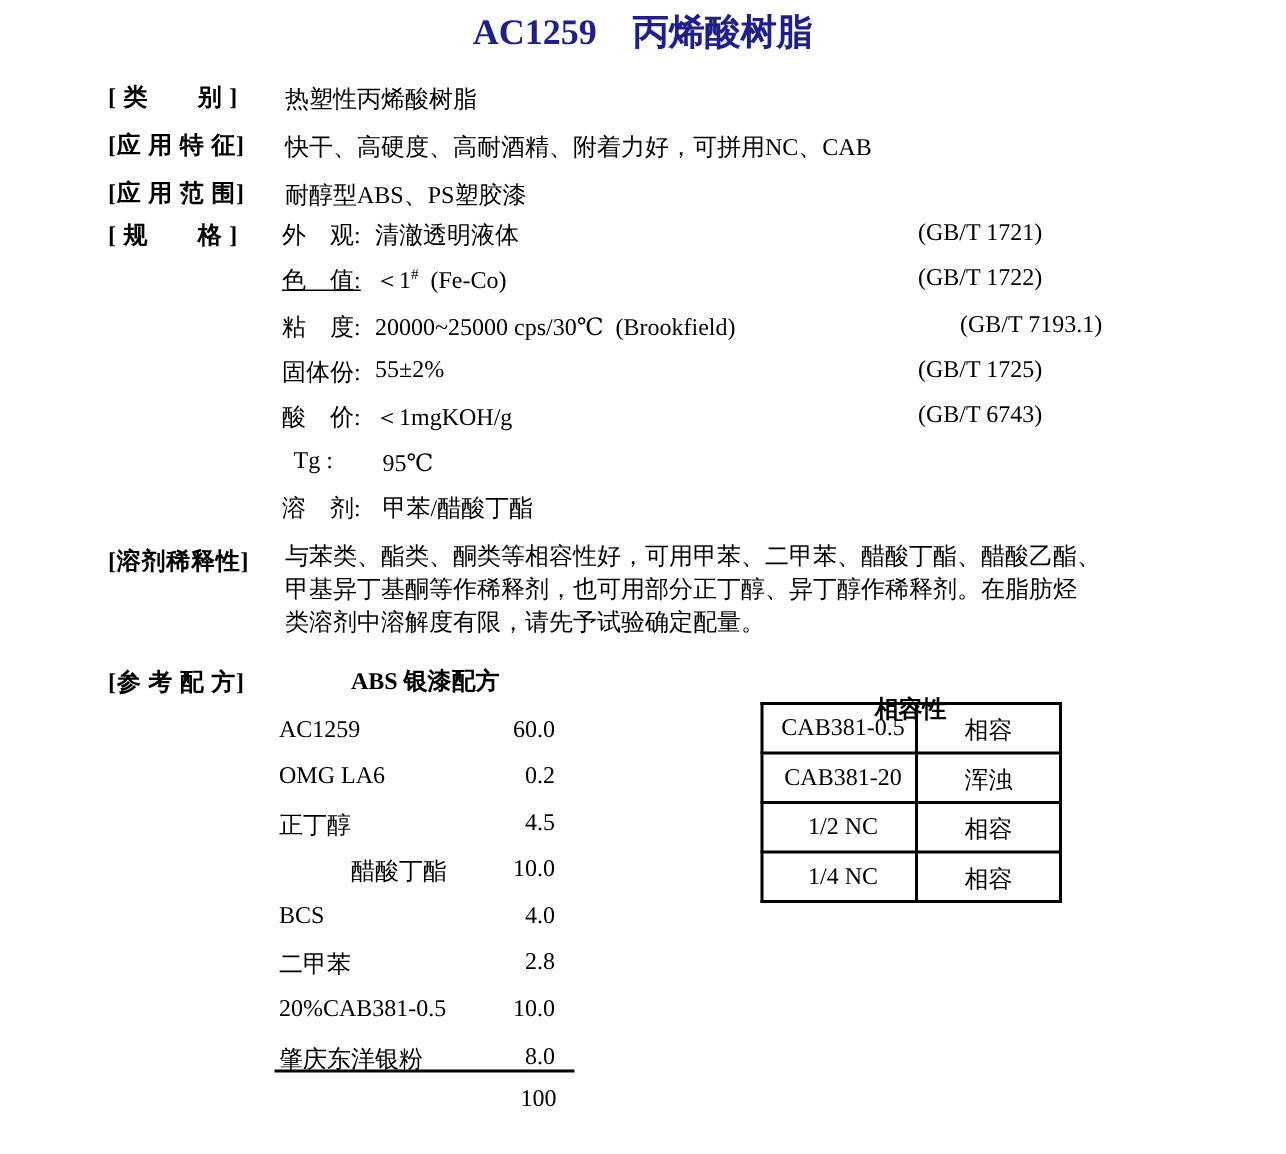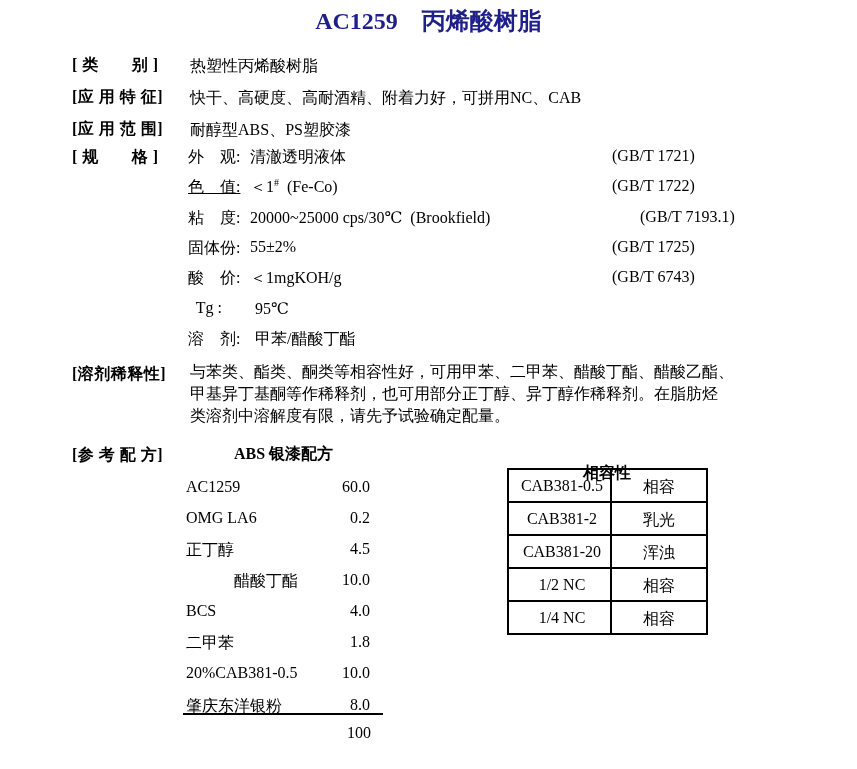--- a/index.html
+++ b/index.html
@@ -112,41 +112,37 @@
   <div class="abs" style="top:540px;left:186px;">正丁醇</div>
   <div class="abs amount" style="top:540px;left:280px;width:90px;">4.5</div>
 
   <div class="abs" style="top:571px;left:186px;padding-left:48px;">醋酸丁酯</div>
   <div class="abs amount" style="top:571px;left:280px;width:90px;">10.0</div>
 
   <div class="abs" style="top:602px;left:186px;">BCS</div>
   <div class="abs amount" style="top:602px;left:280px;width:90px;">4.0</div>
 
   <div class="abs" style="top:633px;left:186px;">二甲苯</div>
-  <div class="abs amount" style="top:633px;left:280px;width:90px;">1.8</div>
+  <div class="abs amount" style="top:633px;left:280px;width:90px;">2.8</div>
 
   <div class="abs" style="top:664px;left:186px;">20%CAB381-0.5</div>
   <div class="abs amount" style="top:664px;left:280px;width:90px;">10.0</div>
 
   <div class="abs" style="top:696px;left:186px;">肇庆东洋银粉</div>
   <div class="abs amount" style="top:696px;left:280px;width:90px;">8.0</div>
 
   <div class="total-line"></div>
   <div class="abs amount" style="top:724px;left:185px;width:186px;">100</div>
 
   <div class="abs compat-title" style="top:444px;left:507px;">相容性</div>
   <table class="compat">
     <tbody>
         <tr>
       <td class="prod">CAB381-0.5</td>
       <td class="res">相容</td>
-    </tr>
-    <tr>
-      <td class="prod">CAB381-2</td>
-      <td class="res">乳光</td>
     </tr>
     <tr>
       <td class="prod">CAB381-20</td>
       <td class="res">浑浊</td>
     </tr>
     <tr>
       <td class="prod">1/2 NC</td>
       <td class="res">相容</td>
     </tr>
     <tr>

